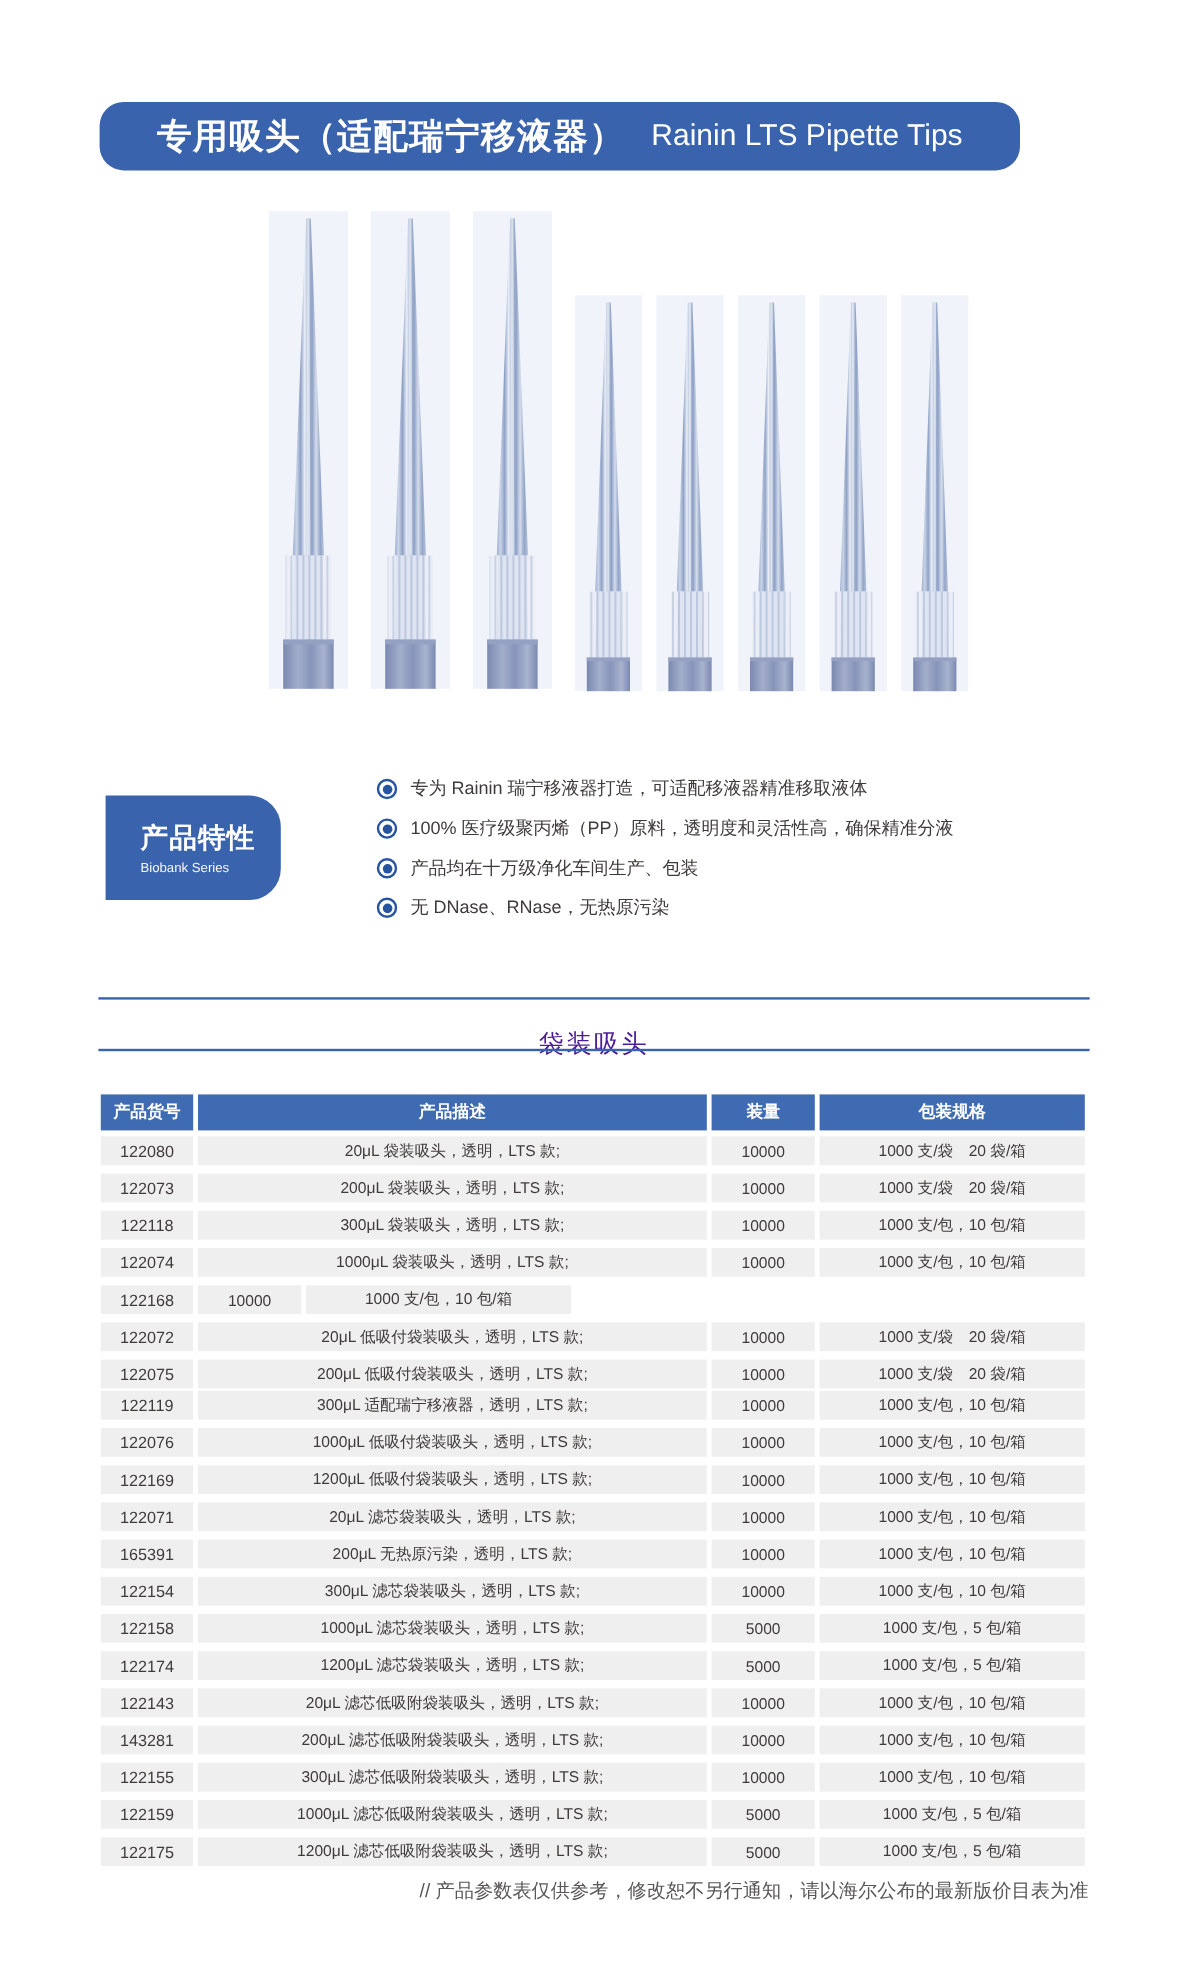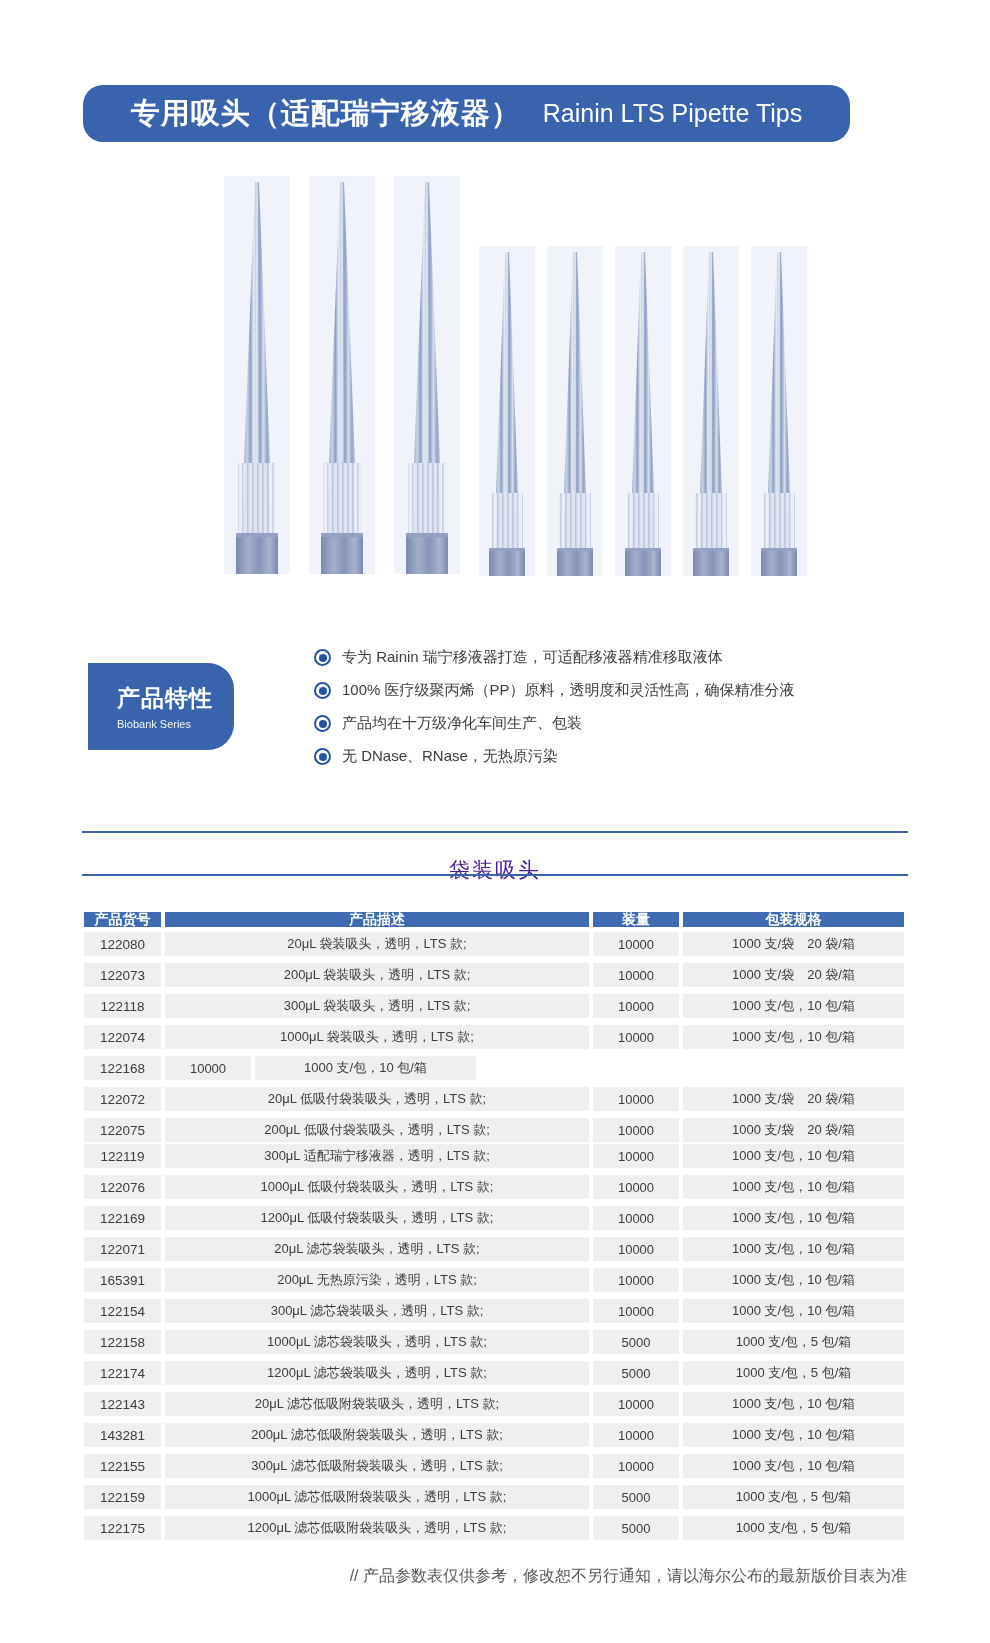--- a/index.html
+++ b/index.html
@@ -45,21 +45,21 @@
     position:absolute;left:82px;top:838px;width:826px;height:32px;
     display:flex;align-items:center;justify-content:center;
     font-size:21px;font-weight:normal;color:#4c1d95;letter-spacing:2px;margin-top:16px;
   }
 
   
   .tbl{position:absolute;left:84px;top:912px;width:820px;}
   .t-row{display:flex;margin-bottom:7px;}
   .t-head{display:flex;margin-bottom:5px;}
   .cell{display:flex;align-items:center;justify-content:center;text-align:center;}
-  .t-head .cell{background:#3e6bb2;color:#ffffff;font-weight:bold;font-size:14px;height:15px;}
+  .t-head .cell{background:#3e6bb2;color:#ffffff;font-weight:bold;font-size:14px;height:30px;}
   .t-body .cell{background:#f0efef;font-size:13px;height:24px;}
   .c1{width:77px;margin-right:4px;}
   .c2{width:424px;margin-right:4px;}
   .c3{width:86px;margin-right:4px;}
   .c4{width:221px;}
   .t-body .c1{font-size:13.5px;}
   .t-body .t-row:nth-child(7){margin-bottom:2px;}
   .t-body .t-row:last-child{margin-bottom:0;}
 
   

